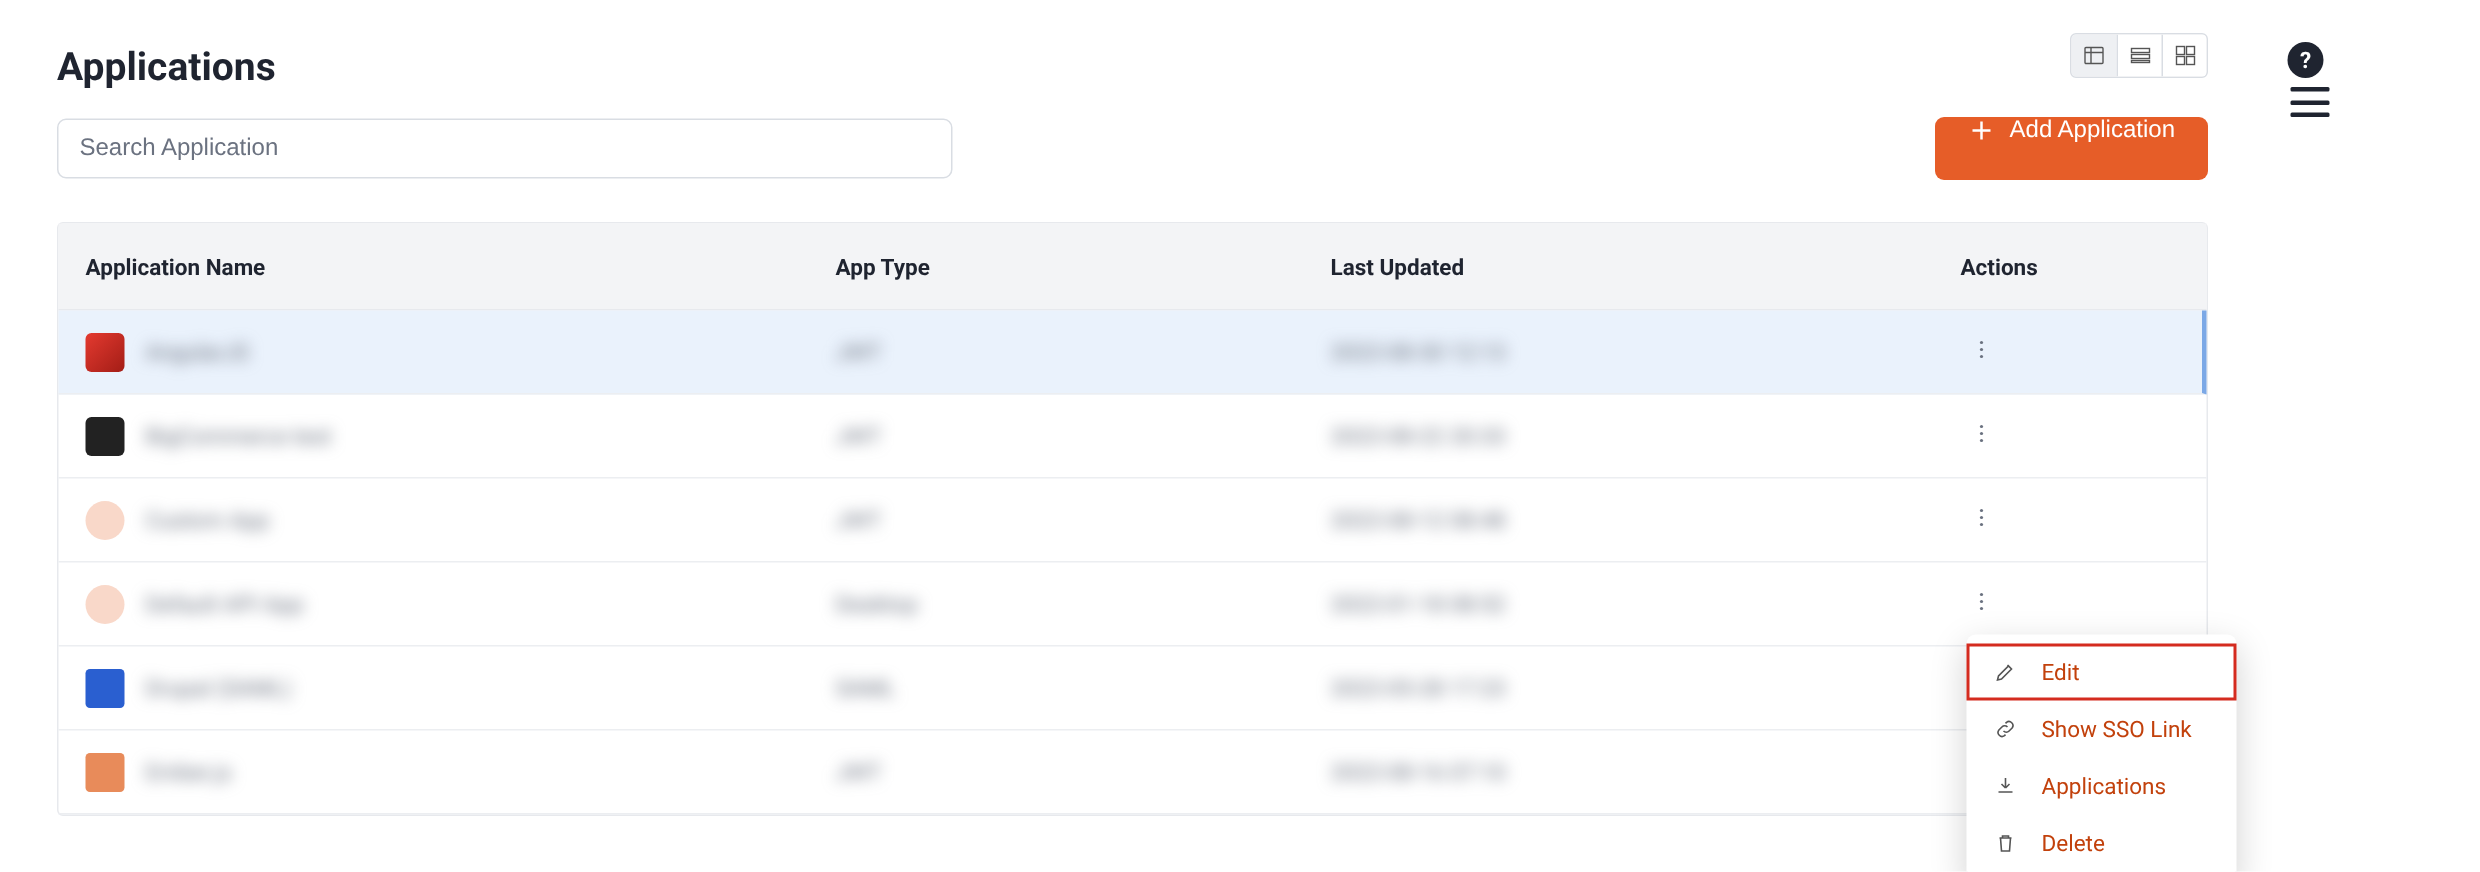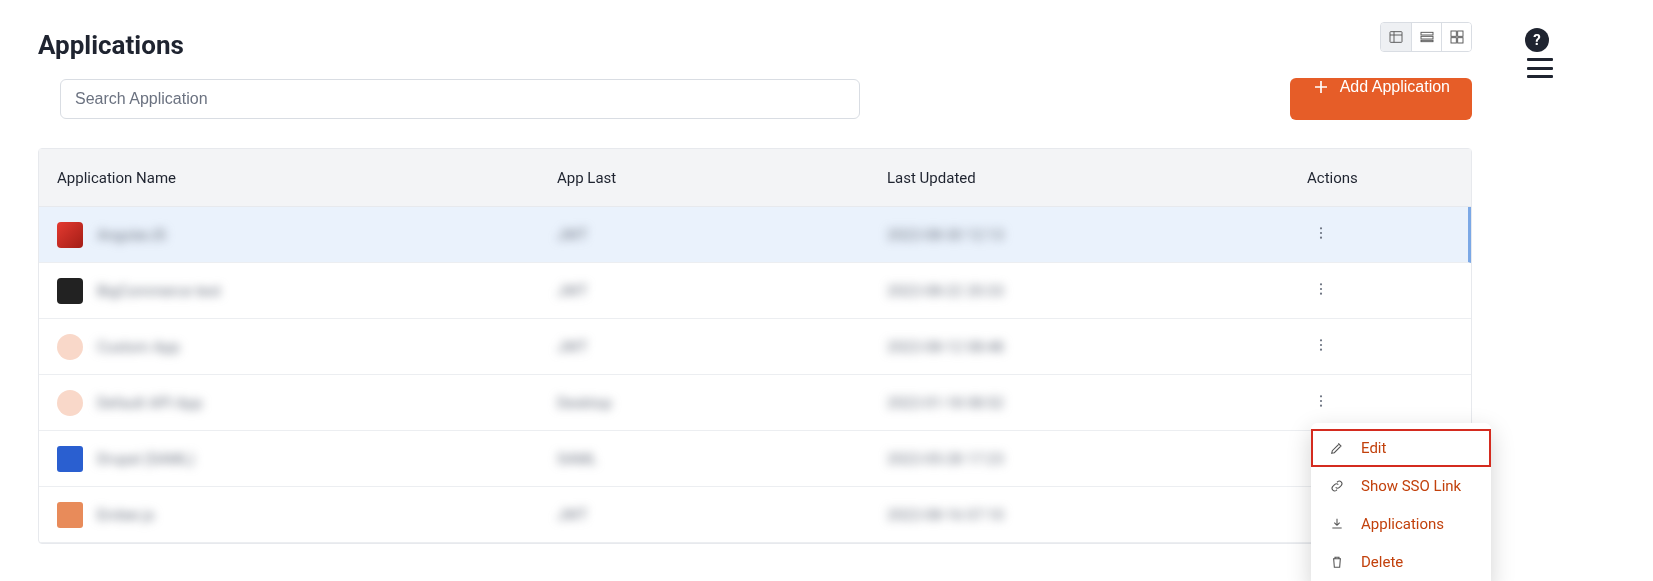--- a/index.html
+++ b/index.html
@@ -23,29 +23,28 @@
     margin-bottom: 18px;
   }
   .toolbar-row {
     display: flex;
     align-items: center;
     justify-content: space-between;
     margin-bottom: 28px;
     position: relative;
   }
   .search-input {
-    width: 800px;
+    width: 597px;
     height: 40px;
     border: 1px solid #d9dde3;
     border-radius: 6px;
     padding: 0 14px;
     font-size: 16px;
     color: #1f2430;
     outline: none;
-    margin-left: 22px;
   }
   .search-input::placeholder { color: #6b7280; }
 
   .view-switch {
     position: absolute;
     top: -56px;
     right: 0;
     display: flex;
     border: 1px solid #d9dde3;
     border-radius: 4px;
@@ -89,21 +88,21 @@
     border-radius: 4px;
     overflow: visible;
     position: relative;
   }
   .thead {
     display: flex;
     align-items: center;
     background: #f3f4f6;
     height: 58px;
     padding: 0 18px;
-    font-weight: 400;
+    font-weight: 700;
     font-size: 15px;
     color: #1f2430;
     border-bottom: 1px solid #e7e9ed;
   }
   .col-name    { flex: 0 0 500px; }
   .col-type    { flex: 0 0 330px; }
   .col-updated { flex: 0 0 420px; }
   .col-actions { flex: 1 1 auto; display:flex; justify-content:flex-start; padding-left: 0; }
   .thead .col-actions { justify-content:flex-start; }
 
@@ -228,21 +227,21 @@
       <svg viewBox="0 0 24 24">
           <path d="M12 4v16M4 12h16"></path>
         </svg>
       <span>Add Application</span>
     </button>
   </div>
 
   <div class="table">
     <div class="thead">
       <div class="col-name">Application Name</div>
-      <div class="col-type">App Last</div>
+      <div class="col-type">App Type</div>
       <div class="col-updated">Last Updated</div>
       <div class="col-actions">Actions</div>
     </div>
 
     <div id="rows">
         <div class="row highlight">
           <div class="col-name name-cell">
             <span class="app-icon red"></span>
             <span class="blurred">AngularJS</span>
           </div>

